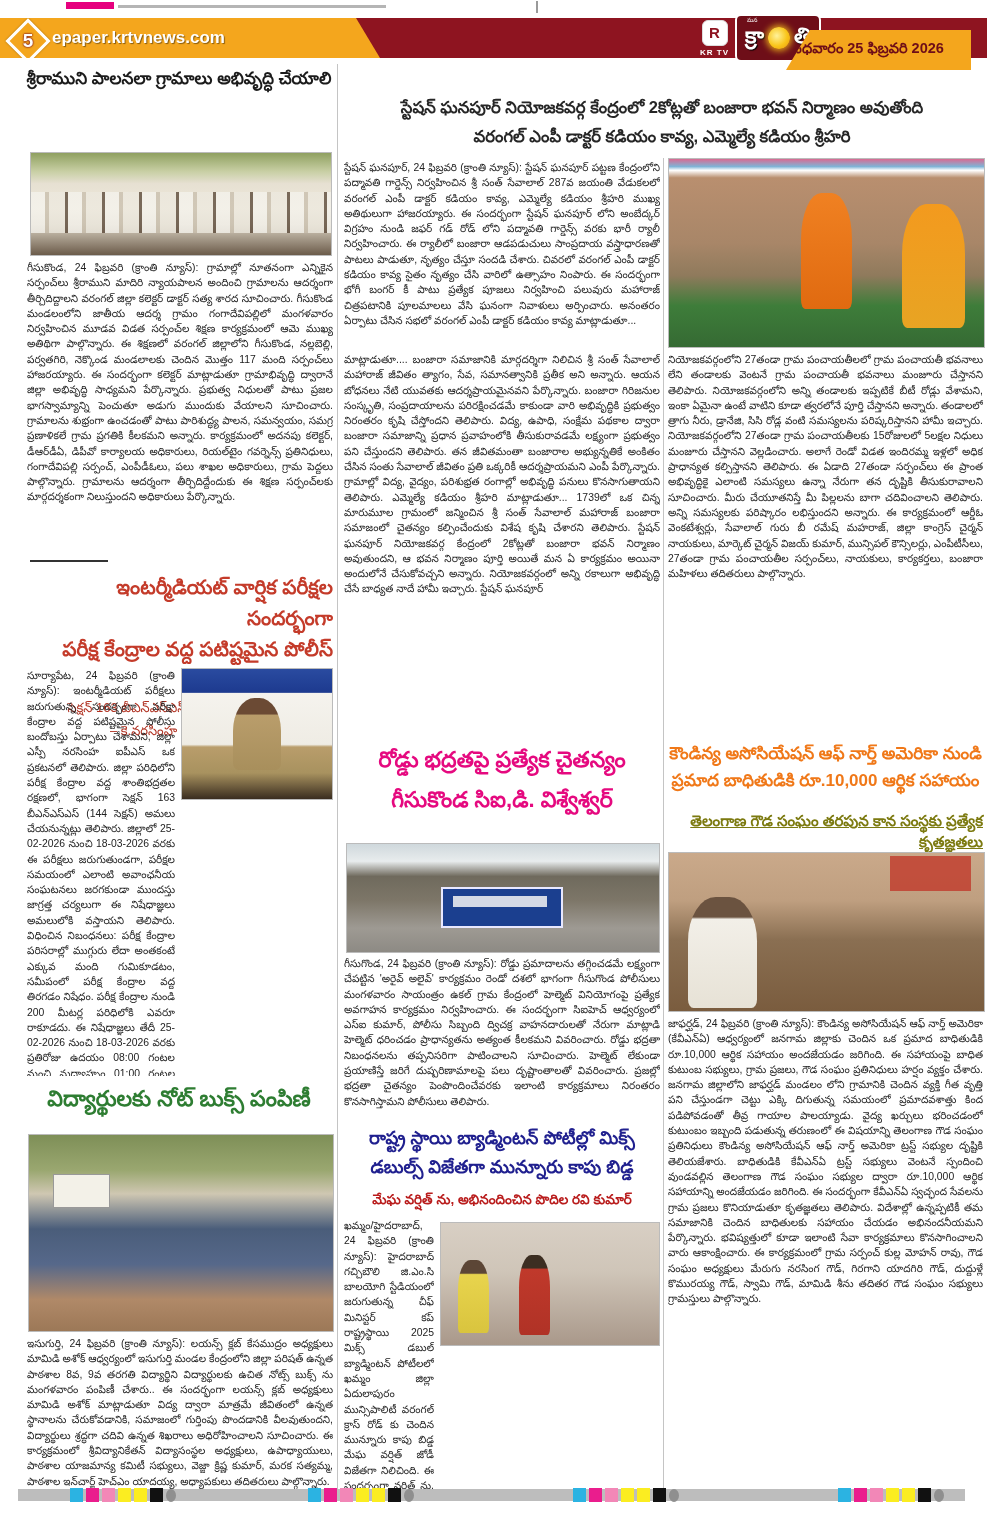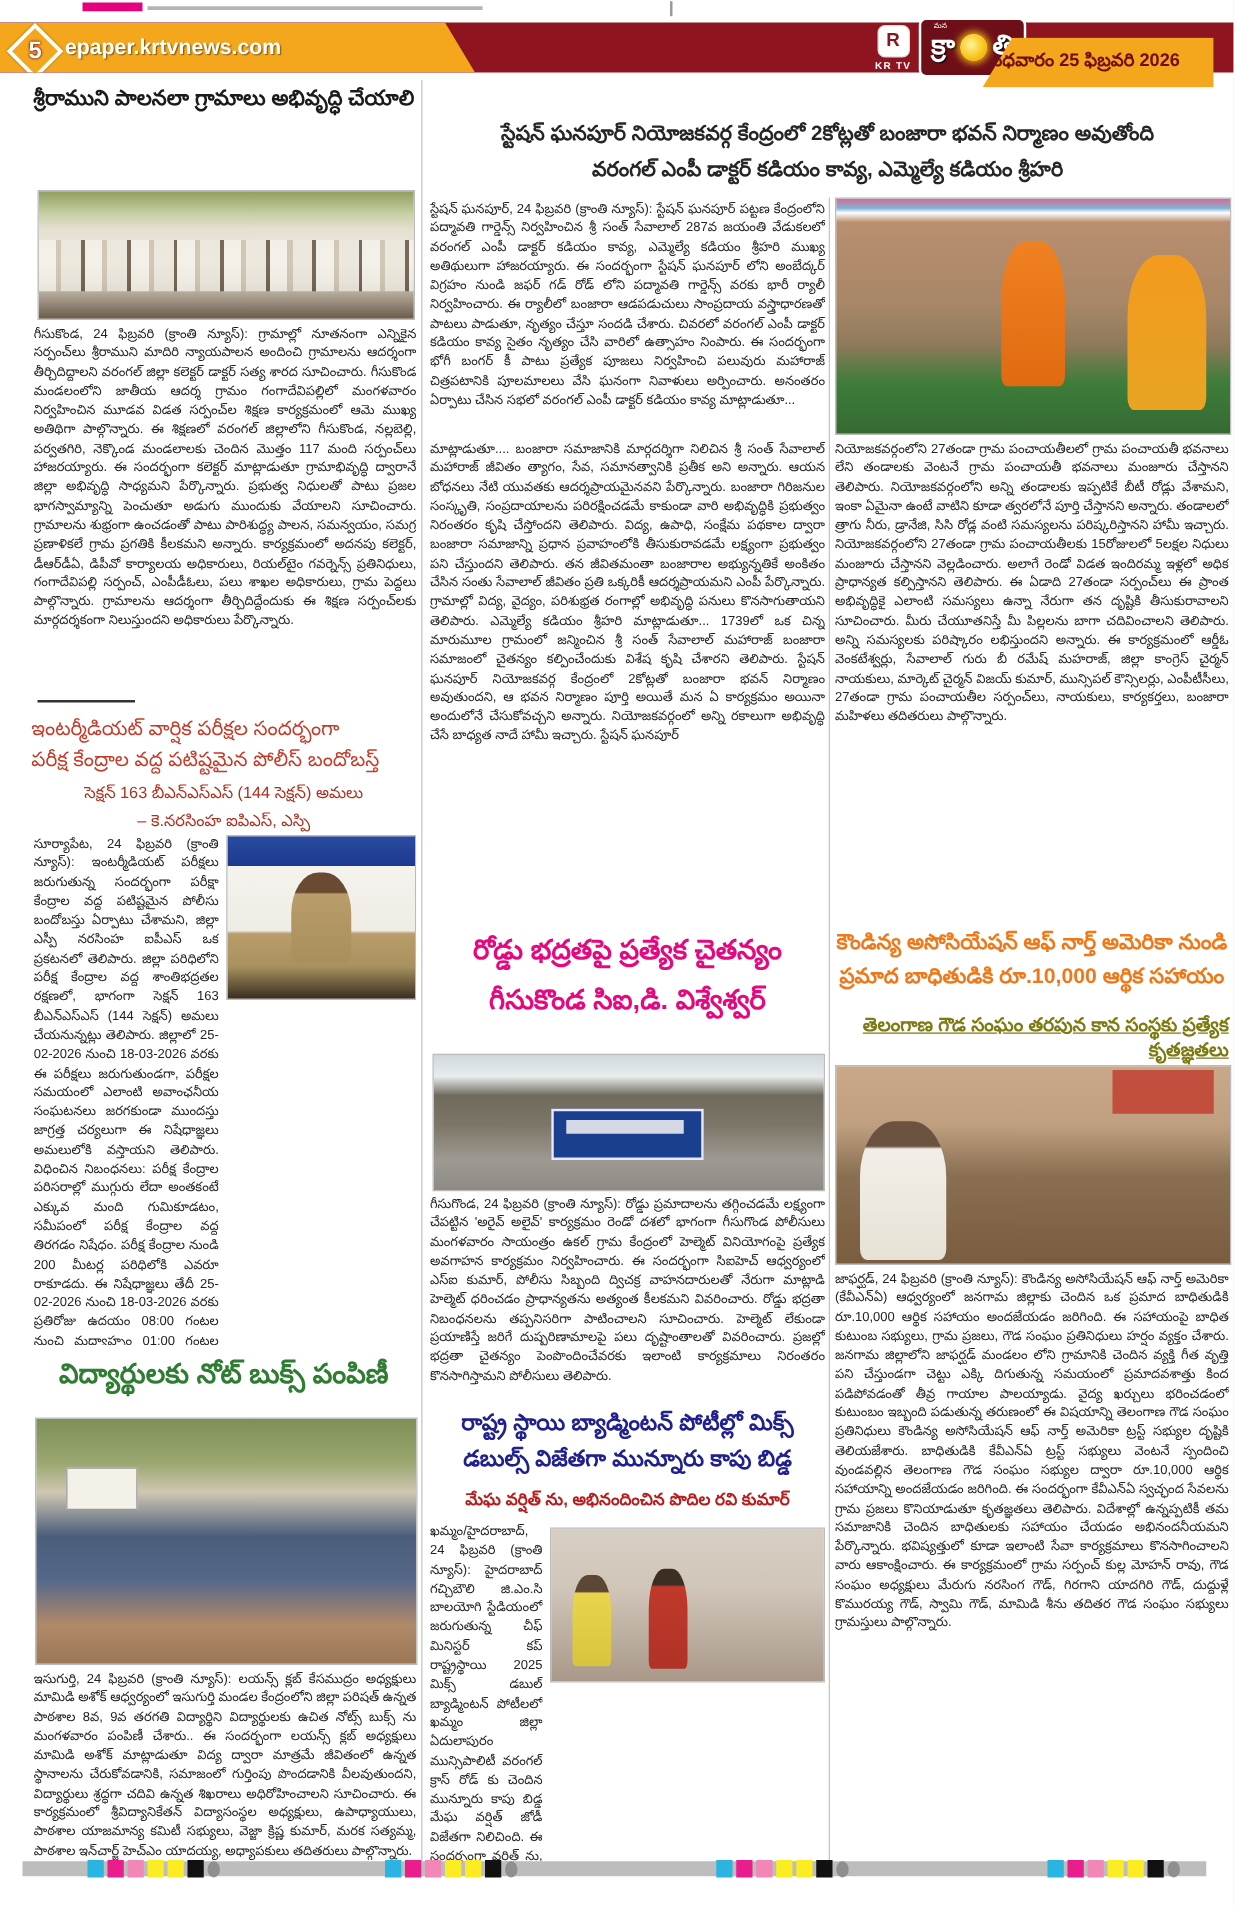--- a/index.html
+++ b/index.html
@@ -31,21 +31,21 @@
   .brand-box .small-top{position:absolute;top:1px;left:10px;font-size:6px;color:#fff;}
   .sun{width:22px;height:22px;border-radius:50%;background:radial-gradient(circle at 40% 40%,#fff29a,#F9C51A 55%,#E8950E);
        box-shadow:0 0 6px 2px rgba(249,197,26,.8);}
   
   .vrule{position:absolute;width:1px;background:#c4c4c4;}
   .hrule{position:absolute;height:2px;background:#333;}
   
   .hl-dark{color:#1b1b1b;font-weight:bold;font-size:17px;text-align:center;line-height:1.5;}
   .hl-pink{color:#EC008C;font-weight:bold;font-size:19px;text-align:center;white-space:nowrap;}
   .hl-sub{color:#262626;font-weight:bold;font-size:16.5px;text-align:center;}
-  .hl-red{color:#C43B2A;font-weight:normal;font-size:16px;text-align:left;line-height:1.55;}
+  .hl-red{color:#C43B2A;font-weight:bold;font-size:20px;text-align:right;line-height:1.55;}
   .hl-red-sub{color:#B03020;font-weight:normal;font-size:13px;text-align:center;line-height:1.8;}
   .hl-pink-big{color:#E5097F;font-weight:bold;font-size:22px;text-align:center;line-height:1.8;}
   .hl-orange{color:#F07818;font-weight:bold;font-size:17px;text-align:center;line-height:1.6;}
   .hl-olive{color:#7C7A10;font-weight:bold;font-size:15px;text-align:right;text-decoration:underline;}
   .hl-green{color:#2E7D32;font-weight:bold;font-size:22px;text-align:center;}
   .hl-blue{color:#20208F;font-weight:bold;font-size:18px;text-align:center;line-height:1.6;}
   .hl-blue-sub{color:#b91c1c;font-weight:bold;font-size:13.5px;text-align:center;}
   .body-txt{font-size:10.4px;line-height:1.47;text-align:justify;color:#222;overflow:hidden;}
   .abs{position:absolute;}
   

